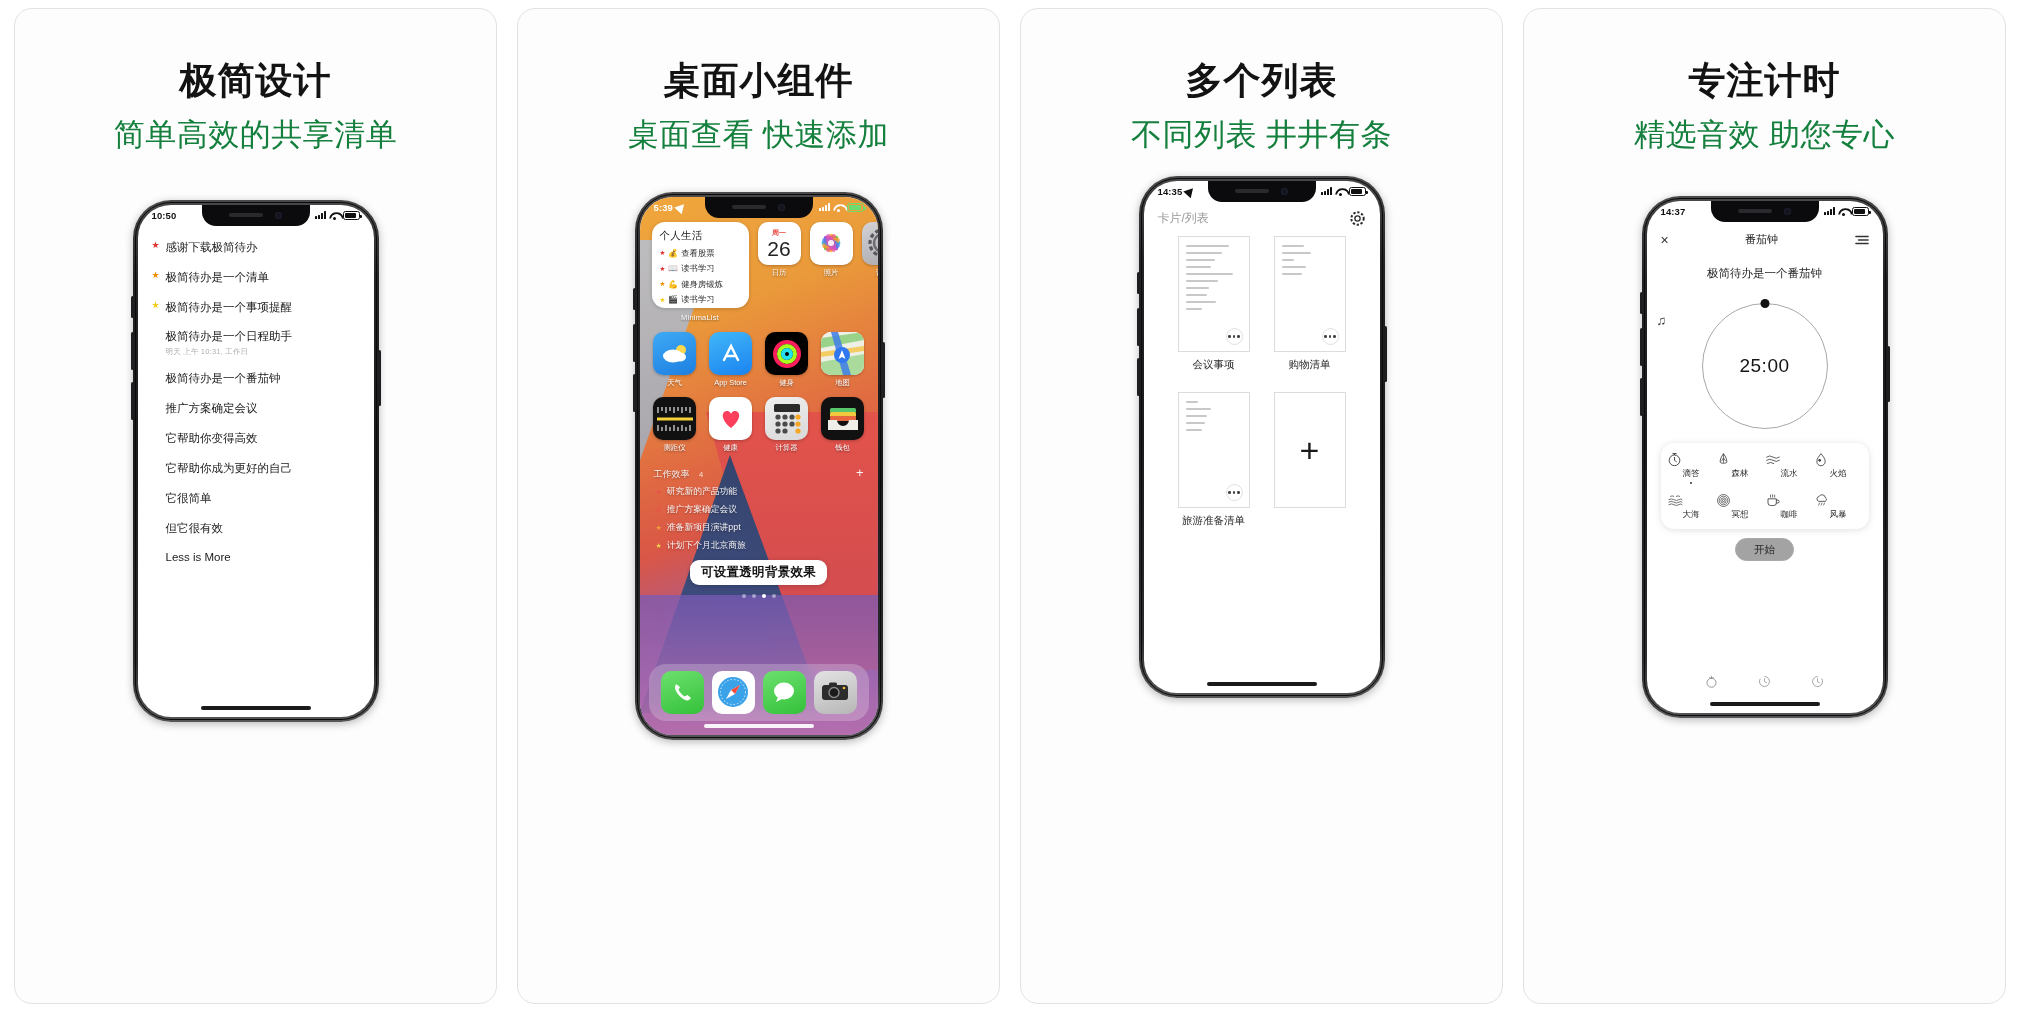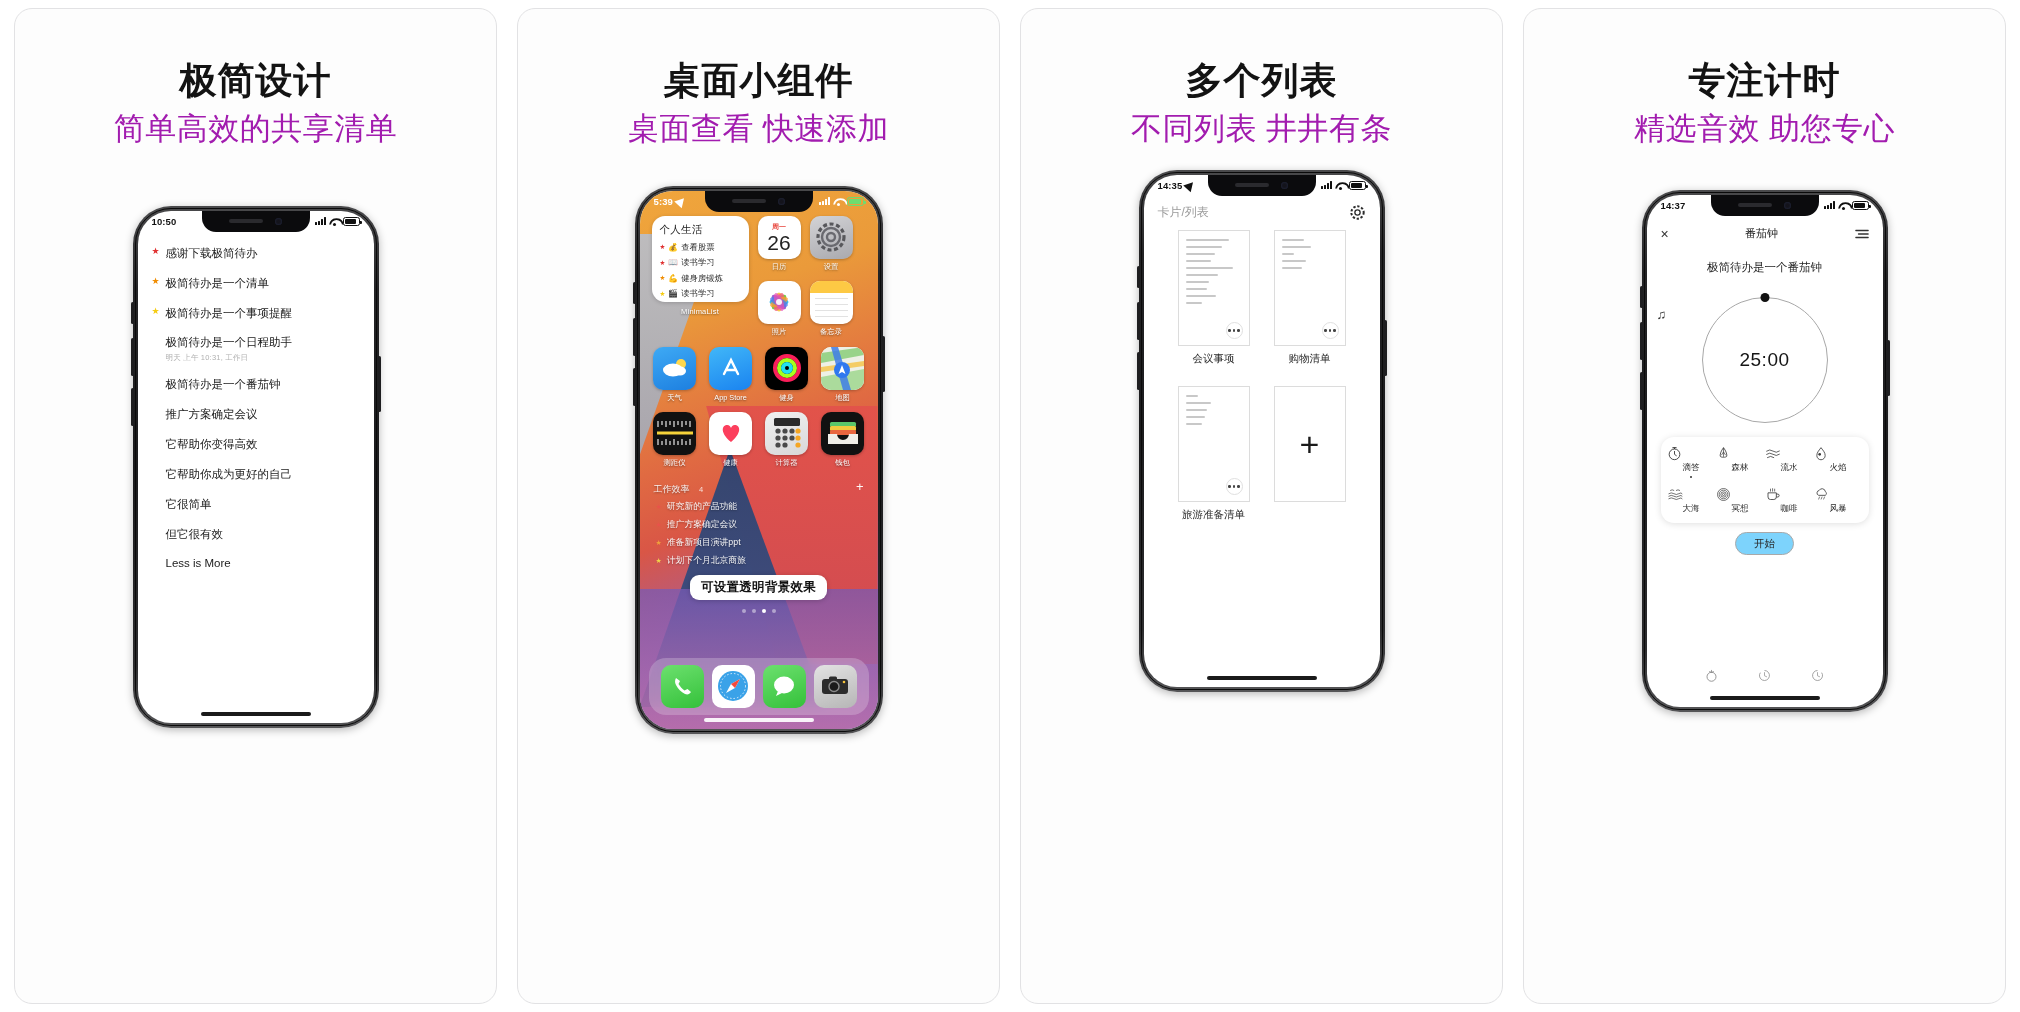--- a/index.html
+++ b/index.html
@@ -31,39 +31,39 @@
   }
   .panel-title {
     margin-top: 52px;
     font-size: 37px;
     font-weight: 700;
     color: #131313;
     letter-spacing: 1px;
     line-height: 1.1;
   }
   .panel-sub {
-    margin-top: 10px;
+    margin-top: 16px;
     font-size: 31px;
     font-weight: 400;
-    color: #a21caf;
+    color: #15803d;
     letter-spacing: 0.5px;
     line-height: 1.1;
   }
 
   
   .phone {
     position: relative;
     width: 246px;
     height: 522px;
     border-radius: 38px;
     background: linear-gradient(180deg,#4a4a4c 0%, #232325 16%, #1b1b1d 50%, #2c2c2e 88%, #565658 100%);
     padding: 5px;
     box-shadow: 0 2px 8px rgba(0,0,0,0.28);
   }
-  .phone.p1 { margin-top: 60px; }
+  .phone.p1 { margin-top: 48px; }
   .phone.p2 { margin-top: 40px; width: 248px; height: 548px; }
   .phone.p3 { margin-top: 24px; }
   .phone.p4 { margin-top: 44px; }
   .phone .bezel-inner {
     position: absolute;
     inset: 2px;
     border-radius: 36px;
     border: 1.5px solid #0a0a0a;
     pointer-events: none;
     z-index: 6;
@@ -190,21 +190,21 @@
   .widget-card h4 { font-size: 10.5px; font-weight: 500; color: #1c1c1c; margin-bottom: 5px; letter-spacing:.3px;}
   .w-item { display: flex; align-items: center; gap: 3px; font-size: 8.3px; color: #2b2b2b; margin-bottom: 4.5px; }
   .w-item .st { font-size: 6.5px; }
   .w-item .em { font-size: 8px; }
   .widget-label {
     font-size: 7.5px; color: #fff; text-align: center;
     margin-top: 5px; text-shadow: 0 1px 2px rgba(0,0,0,.45);
     letter-spacing: .2px;
   }
 
-  .icon-col { display: flex; flex-direction: column; gap: 9px; }
+  .icon-col { display: flex; flex-direction: row; gap: 9px; }
   .app { width: 43px; text-align: center; }
   .app .sq {
     width: 43px; height: 43px; border-radius: 10px;
     box-shadow: 0 1px 3px rgba(0,0,0,.25);
     display: flex; align-items: center; justify-content: center;
     overflow: hidden; position: relative;
   }
   .app .nm { font-size: 7.3px; color: #fff; margin-top: 3px; text-shadow: 0 1px 2px rgba(0,0,0,.5); }
 
   .cal-ic { background:#fff; flex-direction: column; }
@@ -312,21 +312,21 @@
     display:grid; grid-template-columns: repeat(4,1fr); gap: 9px 0;
   }
   .sound-item { text-align:center; }
   .sound-item .gl { font-size: 14px; line-height: 16px; color:#3a3a3a; display:block; }
   .sound-item .lb { font-size: 8.5px; color:#2b2b2b; margin-top: 1px; display:block;}
   .sound-item .dot { display:block; width:2.5px;height:2.5px;border-radius:50%;background:#333;margin: 2px auto 0 auto;}
   .start-btn {
     margin: 9px auto 0 auto; width: fit-content;
     border: 1px solid #a9a9a9; border-radius: 12px;
     padding: 3.5px 18px; font-size: 10.5px; color:#2a2a2a;
-    background:#7dd3fc;
+    background:#a3a3a3;
   }
   .p4-tabs { position:absolute; bottom: 24px; left:0;right:0; display:flex; justify-content: space-around; padding: 0 38px;}
   .p4-tabs .tb { font-size: 13px; color:#8e8e8e; }
   svg { display:block; }
 </style>
 </head>
 <body>
 
 <div class="stage">
 

